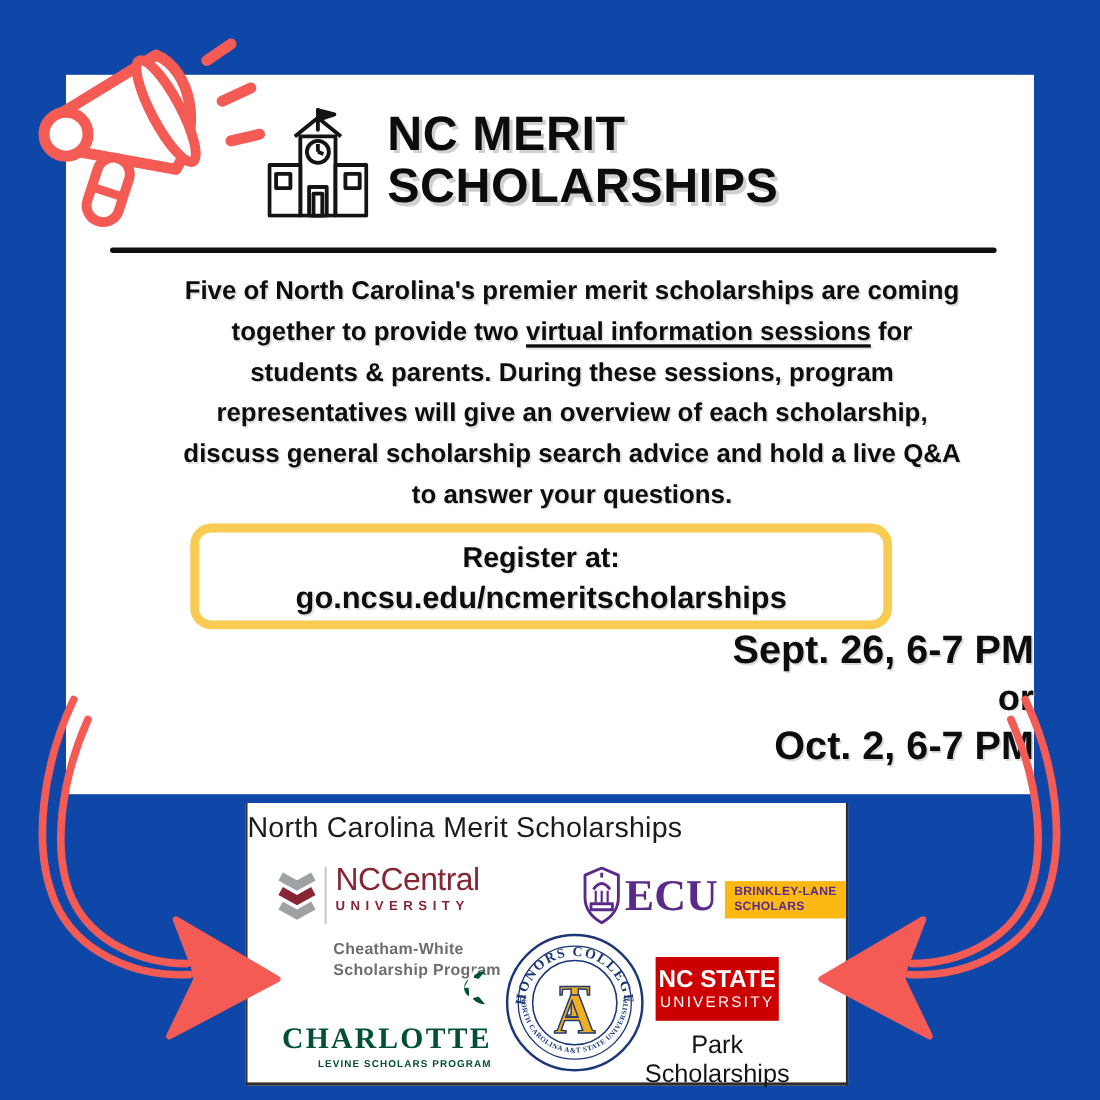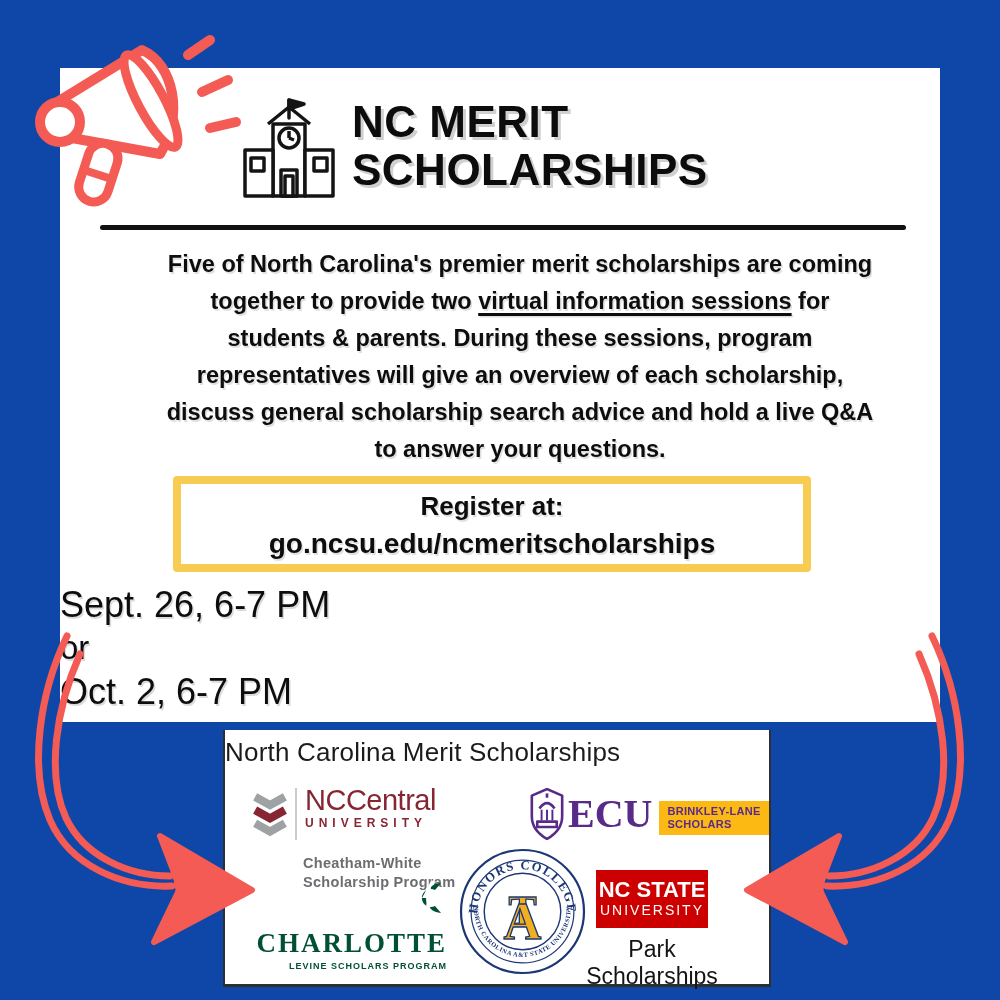--- a/index.html
+++ b/index.html
@@ -15,25 +15,25 @@
   .title{position:absolute;left:292px;top:30px;font-size:44px;line-height:48px;font-weight:800;
          letter-spacing:.5px;color:#0c0c0c;text-shadow:3px 3px 0 rgba(150,150,150,.45);white-space:nowrap;}
 
   .divider{position:absolute;left:40px;top:157px;width:806px;height:5px;background:#111;border-radius:3px;}
 
   .body-text{position:absolute;left:0;top:178px;width:100%;text-align:center;font-size:23.5px;
              font-weight:700;line-height:37px;text-shadow:1.5px 1.5px 0 rgba(165,165,165,.35);margin-left:20px;}
   .body-text .u{text-decoration:underline;text-underline-offset:4px;text-decoration-thickness:2.5px;}
 
   .register-box{position:absolute;left:113px;top:408px;width:622px;height:76px;background:#fff;
-                border:8px solid #F8CB52;border-radius:4px;text-align:center;padding-top:4px;}
+                border:8px solid #F8CB52;border-radius:19px;text-align:center;padding-top:4px;}
   .register-label{font-size:26px;font-weight:700;line-height:37px;text-shadow:1.5px 1.5px 0 rgba(165,165,165,.35);}
   .register-url{font-size:28px;font-weight:700;line-height:37px;text-shadow:1.5px 1.5px 0 rgba(165,165,165,.35);}
 
-  .dates{position:absolute;left:0;top:514px;width:100%;text-align:left;font-weight:400;
+  .dates{position:absolute;left:0;top:500px;width:100%;text-align:right;font-weight:700;
          text-shadow:1.5px 1.5px 0 rgba(165,165,165,.4);}
   .date-line{font-size:36px;line-height:45px;}
   .or-line{font-size:33px;line-height:42px;}
 
   
   .logo-panel{position:absolute;left:223px;top:730px;width:548px;height:257px;background:#fff;
               border-left:2px solid #2e2e2e;border-right:2px solid #2e2e2e;border-bottom:3px solid #2e2e2e;
               box-sizing:border-box;}
   .panel-heading{position:absolute;top:7px;left:0;width:100%;font-size:26px;
                  font-weight:400;color:#1b1b1b;letter-spacing:.2px;}

